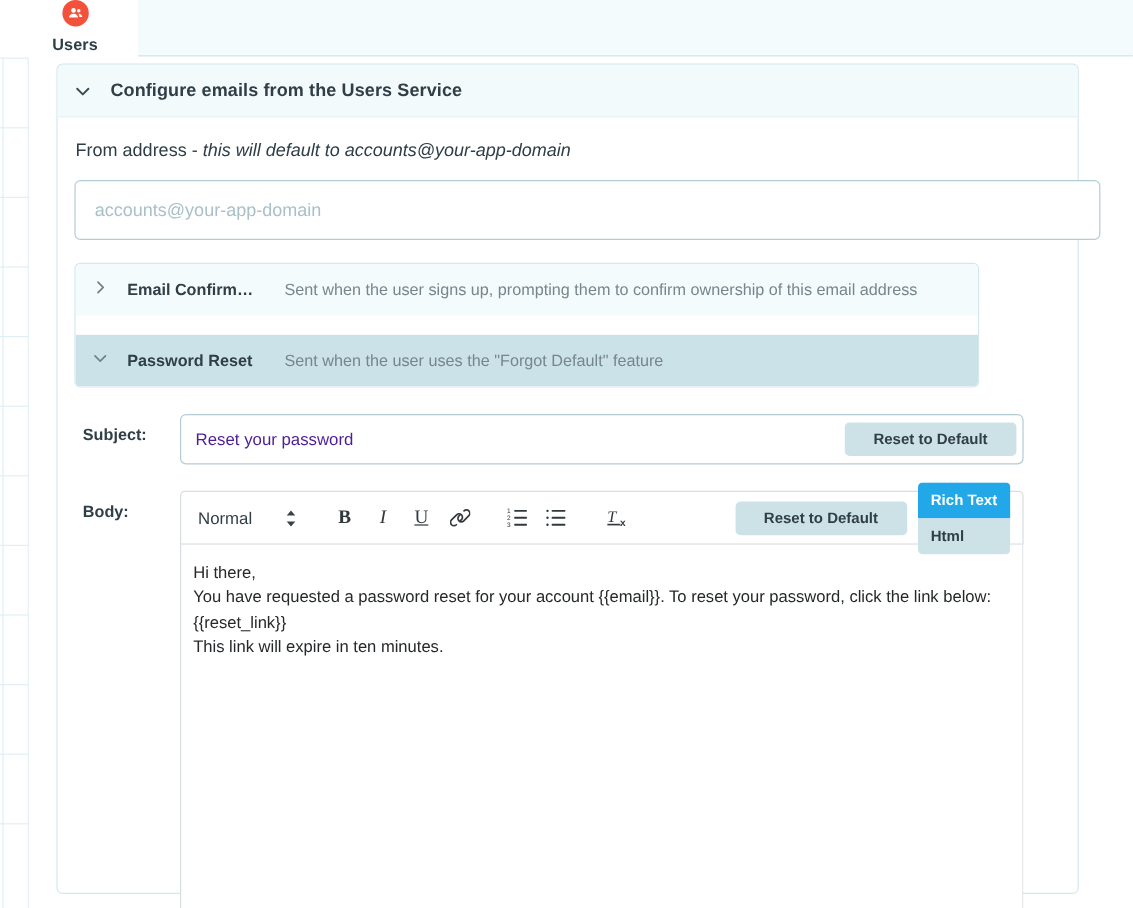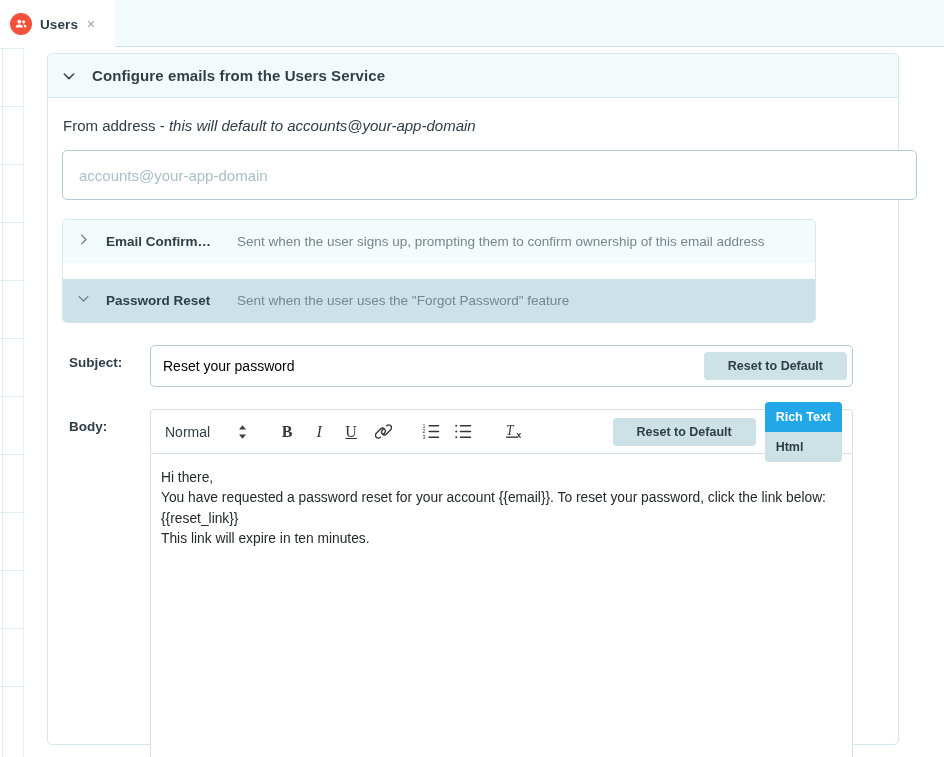--- a/index.html
+++ b/index.html
@@ -20,20 +20,21 @@
     position: absolute; left: 114px; top: 0; right: 0; height: 47px;
     background: #f3fbfd;
     border-left: 1px solid #cfe4ea;
     border-bottom: 1px solid #cfe4ea;
   }
   .tab-active {
     position: absolute; left: 0; top: 0; width: 115px; height: 48px;
     background: #ffffff;
     display: flex; align-items: center; gap: 8px;
     padding-left: 10px;
+    flex-direction: column;
   }
   .tab-icon {
     width: 22px; height: 22px; border-radius: 50%;
     background: #f4513a;
     display: flex; align-items: center; justify-content: center;
     flex: 0 0 auto;
   }
   .tab-icon svg { display: block; }
   .tab-label {
     font-size: 13.5px; font-weight: bold; color: #2c3e46; letter-spacing: .1px;
@@ -124,21 +125,21 @@
     padding-left: 21px; padding-top: 10px;
   }
 
   .subject-box {
     width: 703px; height: 42px;
     border: 1.5px solid #b4ccd4; border-radius: 5px;
     background: #ffffff;
     display: flex; align-items: center; justify-content: space-between;
     padding: 0 5px 0 12px;
   }
-  .subject-value { font-size: 14px; color: #000000; }
+  .subject-value { font-size: 14px; color: #4c1d95; }
 
   .btn-reset {
     background: #cde2e7; color: #2f3e47;
     font-size: 12.5px; font-weight: bold;
     border: none; border-radius: 4px;
     padding: 7px 24px; cursor: pointer;
     font-family: "Liberation Sans", sans-serif;
   }
 
   
@@ -257,21 +258,21 @@
           <span class="acc-desc">Sent when the user signs up, prompting them to confirm ownership of this email address</span>
         </div>
 
         <div class="acc-row expanded">
           <span class="acc-chev">
             <svg width="15" height="15" viewBox="0 0 24 24" fill="none" stroke="#6d8089" stroke-width="2.2" stroke-linecap="round" stroke-linejoin="round">
               <polyline points="5,9 12,16 19,9"></polyline>
             </svg>
           </span>
           <span class="acc-title">Password Reset</span>
-          <span class="acc-desc">Sent when the user uses the "Forgot Password" feature</span>
+          <span class="acc-desc">Sent when the user uses the "Forgot Default" feature</span>
         </div>
 
       </div>
     </div>
 
     <div class="form-area">
 
       <div class="field-row">
         <div class="field-label">Subject:</div>
         <div class="subject-box">

